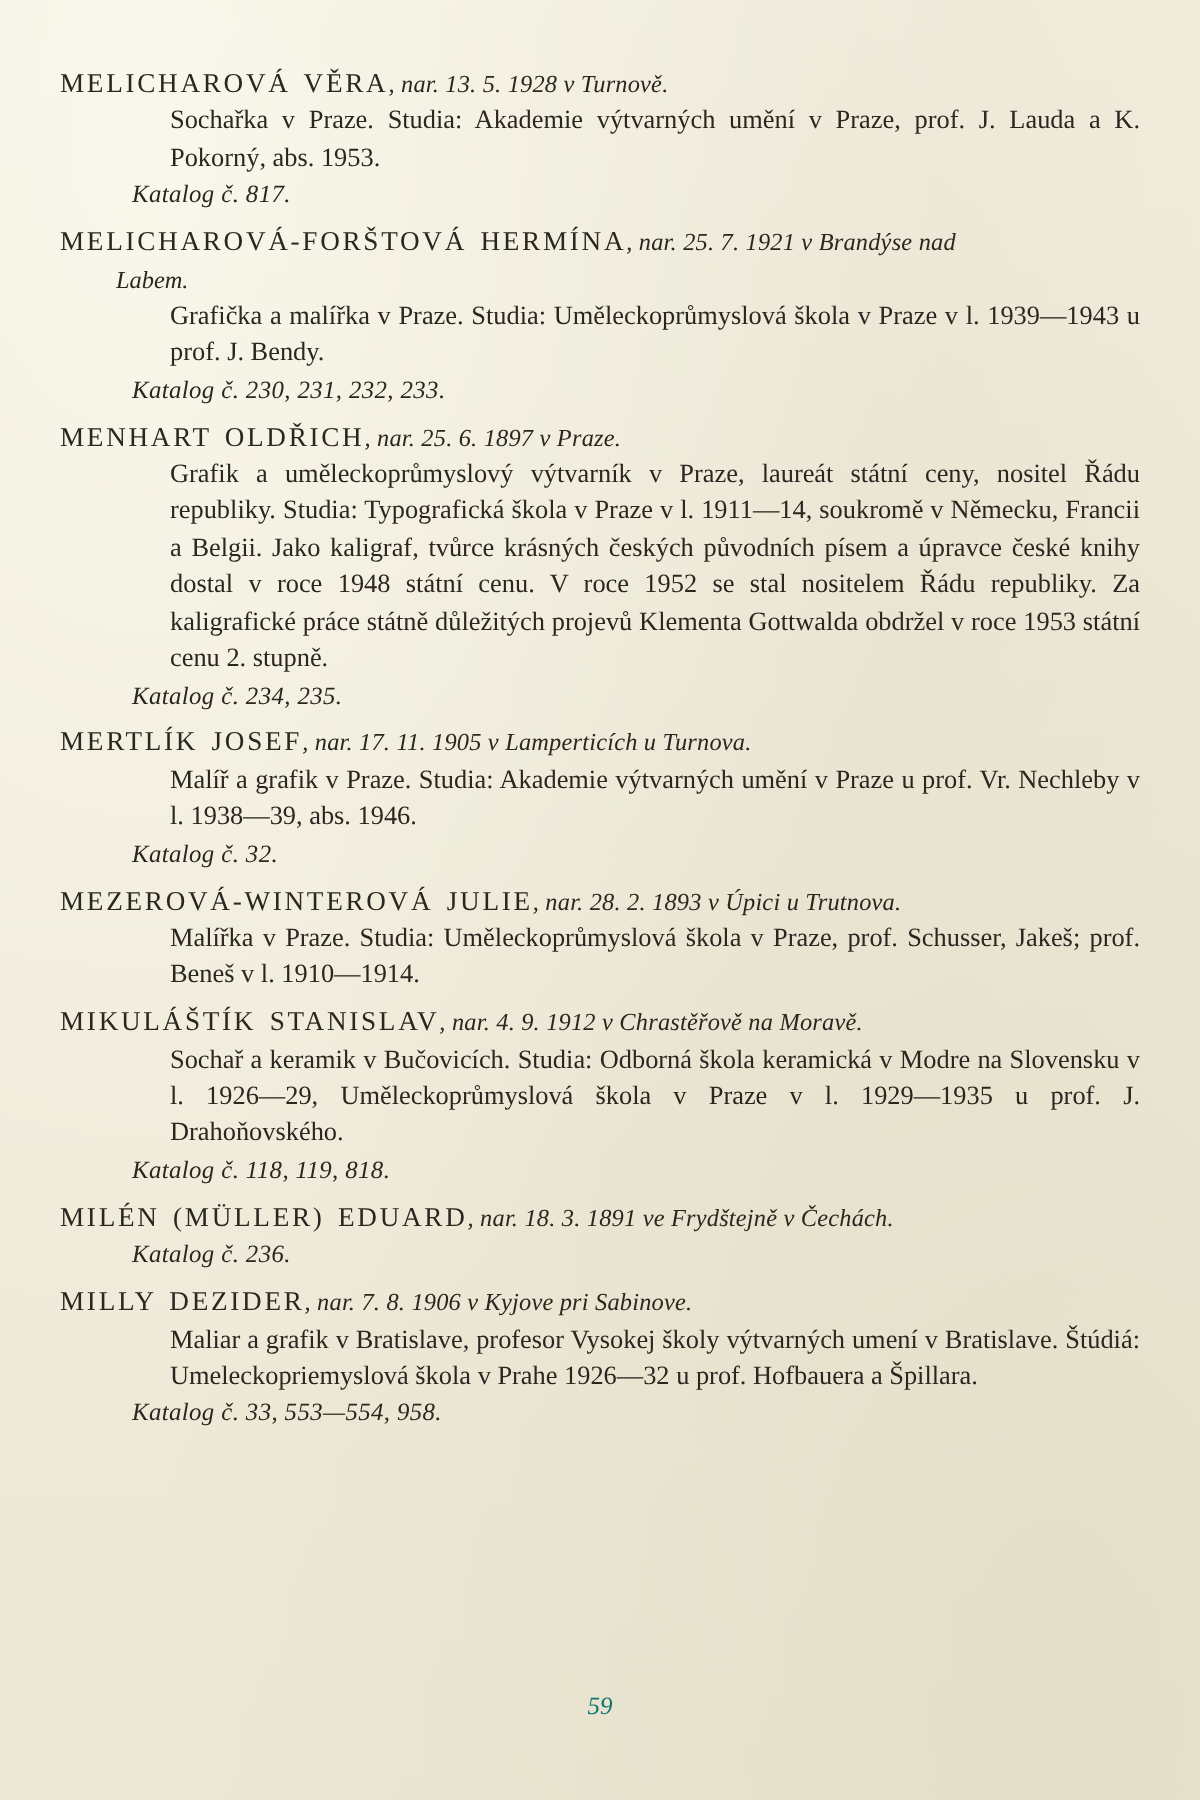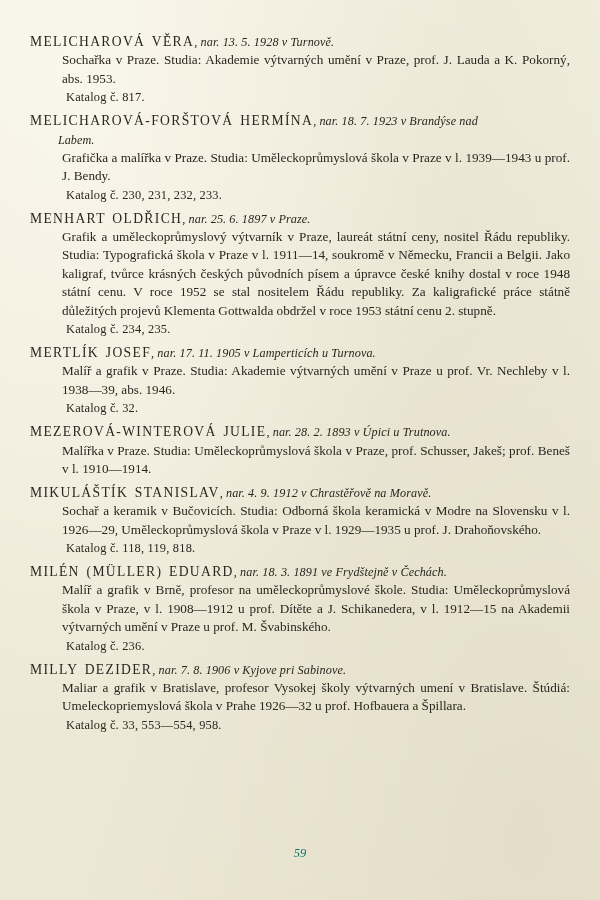--- a/index.html
+++ b/index.html
@@ -56,34 +56,35 @@
     letter-spacing: 1.35px;
     font-size: 13.6px;
     word-spacing: 2px;
   }
   .vitals {
     font-style: italic;
     font-size: 12.2px;
     letter-spacing: 0.1px;
   }
   .entry-body {
-    margin-left: 32px;
+    margin-left: 55px;
     font-size: 13.2px;
     line-height: 18.4px;
     text-align: justify;
     text-justify: inter-word;
   }
   .continuation {
     margin-left: 28px;
     font-size: 12.2px;
     line-height: 18.4px;
     font-style: italic;
   }
   .catalog {
     margin-left: 36px;
+    font-style: italic;
     font-size: 12.4px;
     line-height: 18.4px;
     letter-spacing: 0.2px;
   }
   .folio {
     position: absolute;
     left: 0;
     top: 846px;
     width: 600px;
     text-align: center;
@@ -108,21 +109,21 @@
     <div class="entry">
       <div class="entry-head">
         <span class="surname">MELICHAROVÁ VĚRA</span><span class="vitals">, nar. 13. 5. 1928 v Turnově.</span>
       </div>
       <div class="entry-body">Sochařka v Praze. Studia: Akademie výtvarných umění v Praze, prof. J. Lauda a K. Pokorný, abs. 1953.</div>
       <div class="catalog">Katalog č. 817.</div>
     </div>
 
     <div class="entry">
       <div class="entry-head">
-        <span class="surname">MELICHAROVÁ-FORŠTOVÁ HERMÍNA</span><span class="vitals">, nar. 18. 7. 1923 v Brandýse nad</span>
+        <span class="surname">MELICHAROVÁ-FORŠTOVÁ HERMÍNA</span><span class="vitals">, nar. 25. 7. 1921 v Brandýse nad</span>
       </div>
       <div class="continuation">Labem.</div>
       <div class="entry-body">Grafička a malířka v Praze. Studia: Uměleckoprůmyslová škola v Praze v l. 1939—1943 u prof. J. Bendy.</div>
       <div class="catalog">Katalog č. 230, 231, 232, 233.</div>
     </div>
 
     <div class="entry">
       <div class="entry-head">
         <span class="surname">MENHART OLDŘICH</span><span class="vitals">, nar. 25. 6. 1897 v Praze.</span>
       </div>
@@ -150,21 +151,20 @@
         <span class="surname">MIKULÁŠTÍK STANISLAV</span><span class="vitals">, nar. 4. 9. 1912 v Chrastěřově na Moravě.</span>
       </div>
       <div class="entry-body">Sochař a keramik v Bučovicích. Studia: Odborná škola keramická v Modre na Slovensku v l. 1926—29, Uměleckoprůmyslová škola v Praze v l. 1929—1935 u prof. J. Drahoňovského.</div>
       <div class="catalog">Katalog č. 118, 119, 818.</div>
     </div>
 
     <div class="entry">
       <div class="entry-head">
         <span class="surname">MILÉN (MÜLLER) EDUARD</span><span class="vitals">, nar. 18. 3. 1891 ve Frydštejně v Čechách.</span>
       </div>
-      <div class="entry-body">Malíř a grafik v Brně, profesor na uměleckoprůmyslové škole. Studia: Uměleckoprůmyslová škola v Praze, v l. 1908—1912 u prof. Dítěte a J. Schikanedera, v l. 1912—15 na Akademii výtvarných umění v Praze u prof. M. Švabinského.</div>
       <div class="catalog">Katalog č. 236.</div>
     </div>
 
     <div class="entry">
       <div class="entry-head">
         <span class="surname">MILLY DEZIDER</span><span class="vitals">, nar. 7. 8. 1906 v Kyjove pri Sabinove.</span>
       </div>
       <div class="entry-body">Maliar a grafik v Bratislave, profesor Vysokej školy výtvarných umení v Bratislave. Štúdiá: Umeleckopriemyslová škola v Prahe 1926—32 u prof. Hofbauera a Špillara.</div>
       <div class="catalog">Katalog č. 33, 553—554, 958.</div>
     </div>

